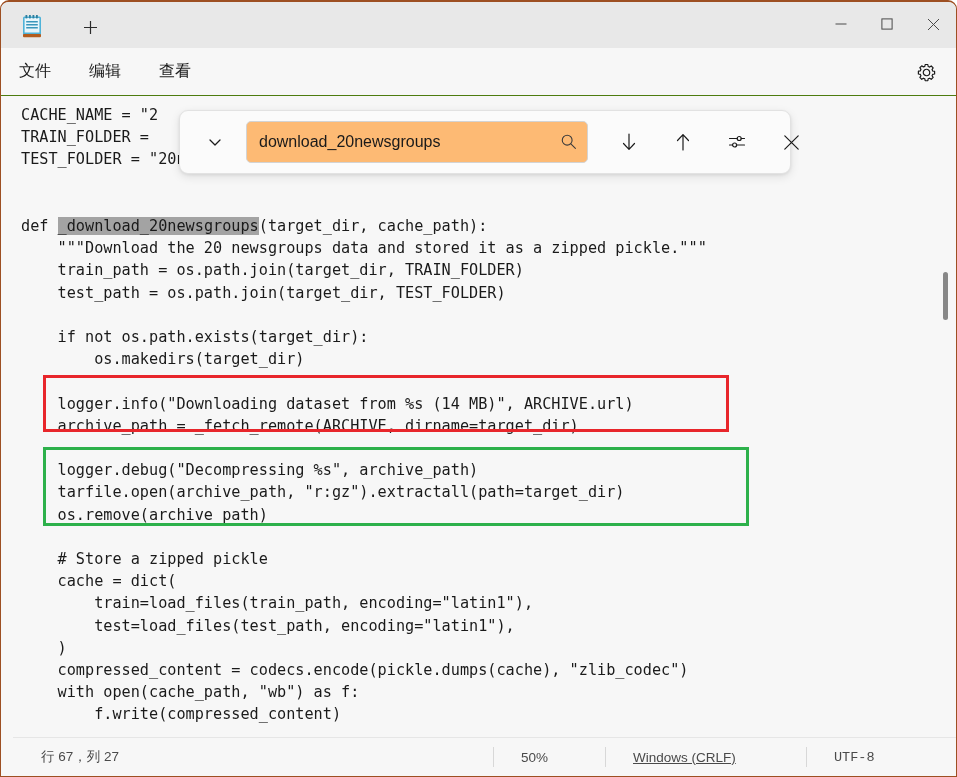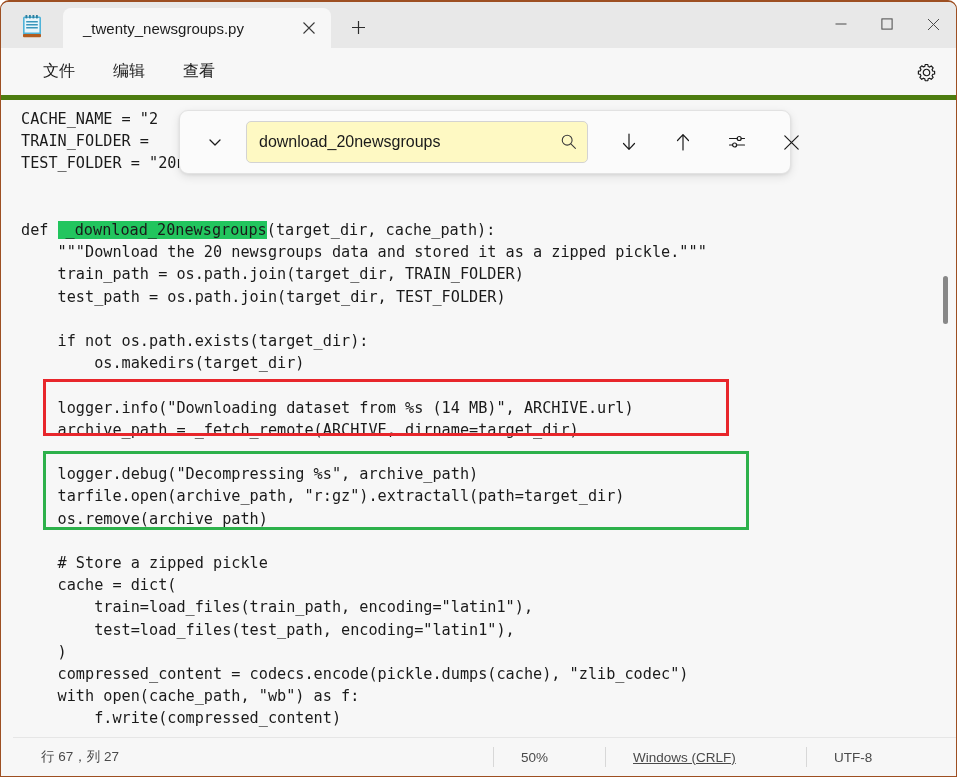--- a/index.html
+++ b/index.html
@@ -112,22 +112,22 @@
     cursor: default;
   }
 
   
   .menubar {
     position: relative;
     height: 47px;
     background: #f7f7f7;
     display: flex;
     align-items: center;
-    padding-left: 28px;
-    border-bottom: 5px solid #4d7c0f;
+    padding-left: 4px;
+    border-bottom: 1px solid #4d7c0f;
     text-align: center;
   }
   .menu-item {
     font-size: 16px;
     color: #1b1b1b;
     padding: 6px 14px;
     margin-right: 10px;
     border-radius: 5px;
     cursor: default;
     white-space: nowrap;
@@ -160,22 +160,21 @@
     top: 8px;
     margin: 0;
     font-family: "DejaVu Sans Mono", "Liberation Mono", monospace;
     font-size: 15.2px;
     line-height: 22.2px;
     color: #1a1a1a;
     white-space: pre;
     letter-spacing: 0px;
   }
   .hl {
-    background: #22c55e;
-    padding-left: 8px;
+    background: #a3a3a3;
   }
 
   
   .anno {
     position: absolute;
     box-sizing: border-box;
     pointer-events: none;
   }
   .anno.red   { border: 3px solid #e8262b; }
   .anno.green { border: 3px solid #2db14b; }
@@ -206,21 +205,21 @@
     color: #1b1b1b;
     cursor: default;
     flex: none;
   }
 
   .search-wrap {
     position: relative;
     width: 340px;
     height: 40px;
     margin: 0 8px 0 10px;
-    background: #fef9c3;
+    background: #fdba74;
     border: 1px solid #d3d3d3;
     border-radius: 5px;
     display: flex;
     flex: none;
   }
   .search-input {
     border: none;
     outline: none;
     background: transparent;
     font-family: "Liberation Sans", sans-serif;
@@ -282,21 +281,21 @@
   .sb-left { margin-left: 12px; }
   .sb-sep {
     width: 1px;
     height: 20px;
     background: #d8d8d8;
   }
   .sb-zoom  { position: absolute; left: 492px; }
   .sb-sep1  { position: absolute; left: 480px; }
   .sb-eol   { position: absolute; left: 604px; text-decoration: underline; }
   .sb-sep2  { position: absolute; left: 592px; }
-  .sb-enc   { position: absolute; left: 805px; }
+  .sb-enc   { position: absolute; left: 805px; font-family: Liberation Mono, monospace; }
   .sb-sep3  { position: absolute; left: 793px; }
 </style>
 </head>
 <body>
 
 <div id="app">
 
   <div class="titlebar">
 
     <span class="app-icon">
@@ -308,28 +307,20 @@
         <rect x="5.2" y="12" width="11.6" height="1.5" fill="#3a96bb"></rect>
         <rect x="2" y="19" width="18" height="3.2" rx="1" fill="#b35c1e"></rect>
         <rect x="4.5" y="0" width="1.8" height="3.4" fill="#2f7f9e"></rect>
         <rect x="8" y="0" width="1.8" height="3.4" fill="#2f7f9e"></rect>
         <rect x="11.5" y="0" width="1.8" height="3.4" fill="#2f7f9e"></rect>
         <rect x="15" y="0" width="1.8" height="3.4" fill="#2f7f9e"></rect>
       </svg>
     </span>
 
     <div class="tabstrip">
-      <div class="tab">
-        <span class="tab-title">_twenty_newsgroups.py</span>
-        <span class="tab-close">
-          <svg width="14" height="14" viewBox="0 0 14 14">
-            <path d="M1.5 1.5 L12.5 12.5 M12.5 1.5 L1.5 12.5" stroke="currentColor" stroke-width="1.1" fill="none"></path>
-          </svg>
-        </span>
-      </div>
       <div class="new-tab">
         <svg width="15" height="15" viewBox="0 0 15 15">
           <path d="M7.5 1 L7.5 14 M1 7.5 L14 7.5" stroke="currentColor" stroke-width="1.2" fill="none"></path>
         </svg>
       </div>
     </div>
 
     <div class="wincontrols">
       <div class="wc">
         <svg width="12" height="12" viewBox="0 0 12 12">

